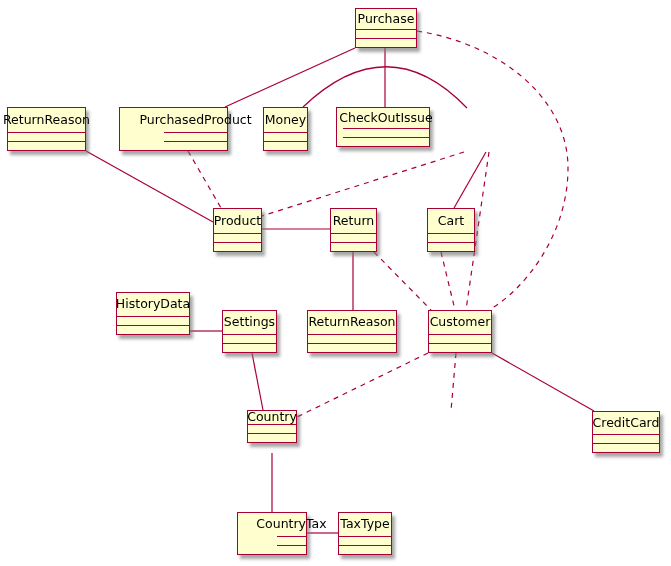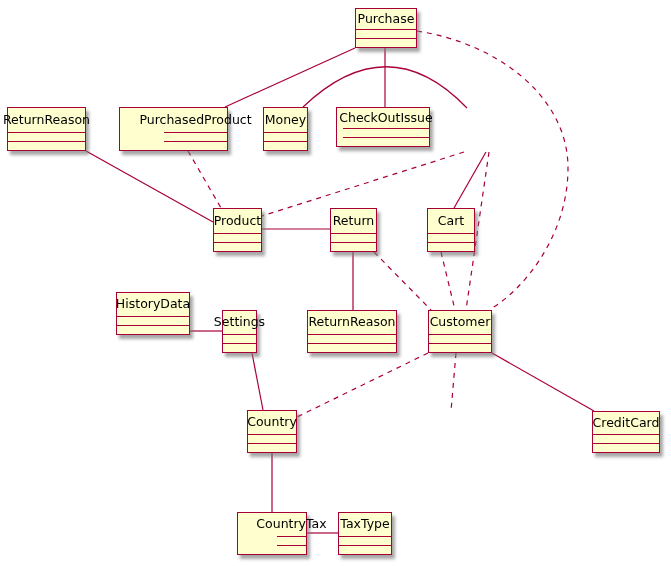--- a/index.html
+++ b/index.html
@@ -100,36 +100,36 @@
       <div class="uml-class" style="left: 427px; top: 208px; width: 48px; height: 44px;">
         <div class="uml-title">Cart</div>
         <div class="uml-compartment"></div>
         <div class="uml-compartment"></div>
       </div>
       <div class="uml-class" style="left: 116px; top: 292px; width: 74px; height: 43px;">
         <div class="uml-title">HistoryData</div>
         <div class="uml-compartment"></div>
         <div class="uml-compartment"></div>
       </div>
-      <div class="uml-class" style="left: 222px; top: 310px; width: 35px; height: 43px;">
+      <div class="uml-class" style="left: 222px; top: 310px; width: 55px; height: 43px;">
         <div class="uml-title">Settings</div>
         <div class="uml-compartment"></div>
         <div class="uml-compartment"></div>
       </div>
       <div class="uml-class" style="left: 307px; top: 310px; width: 90px; height: 43px; justify-content: center;">
         <div class="uml-title">ReturnReason</div>
         <div class="uml-compartment"></div>
         <div class="uml-compartment"></div>
       </div>
       <div class="uml-class" style="left: 428px; top: 310px; width: 64px; height: 43px;">
         <div class="uml-title">Customer</div>
         <div class="uml-compartment"></div>
         <div class="uml-compartment"></div>
       </div>
-      <div class="uml-class" style="left: 247px; top: 410px; width: 50px; height: 43px;">
+      <div class="uml-class" style="left: 247px; top: 410px; width: 50px; height: 33px;">
         <div class="uml-title">Country</div>
         <div class="uml-compartment"></div>
         <div class="uml-compartment"></div>
       </div>
       <div class="uml-class" style="left: 592px; top: 411px; width: 68px; height: 42px;">
         <div class="uml-title">CreditCard</div>
         <div class="uml-compartment"></div>
         <div class="uml-compartment"></div>
       </div>
       <div class="uml-class" style="left: 237px; top: 512px; width: 70px; height: 43px; padding-left: 39px;">

